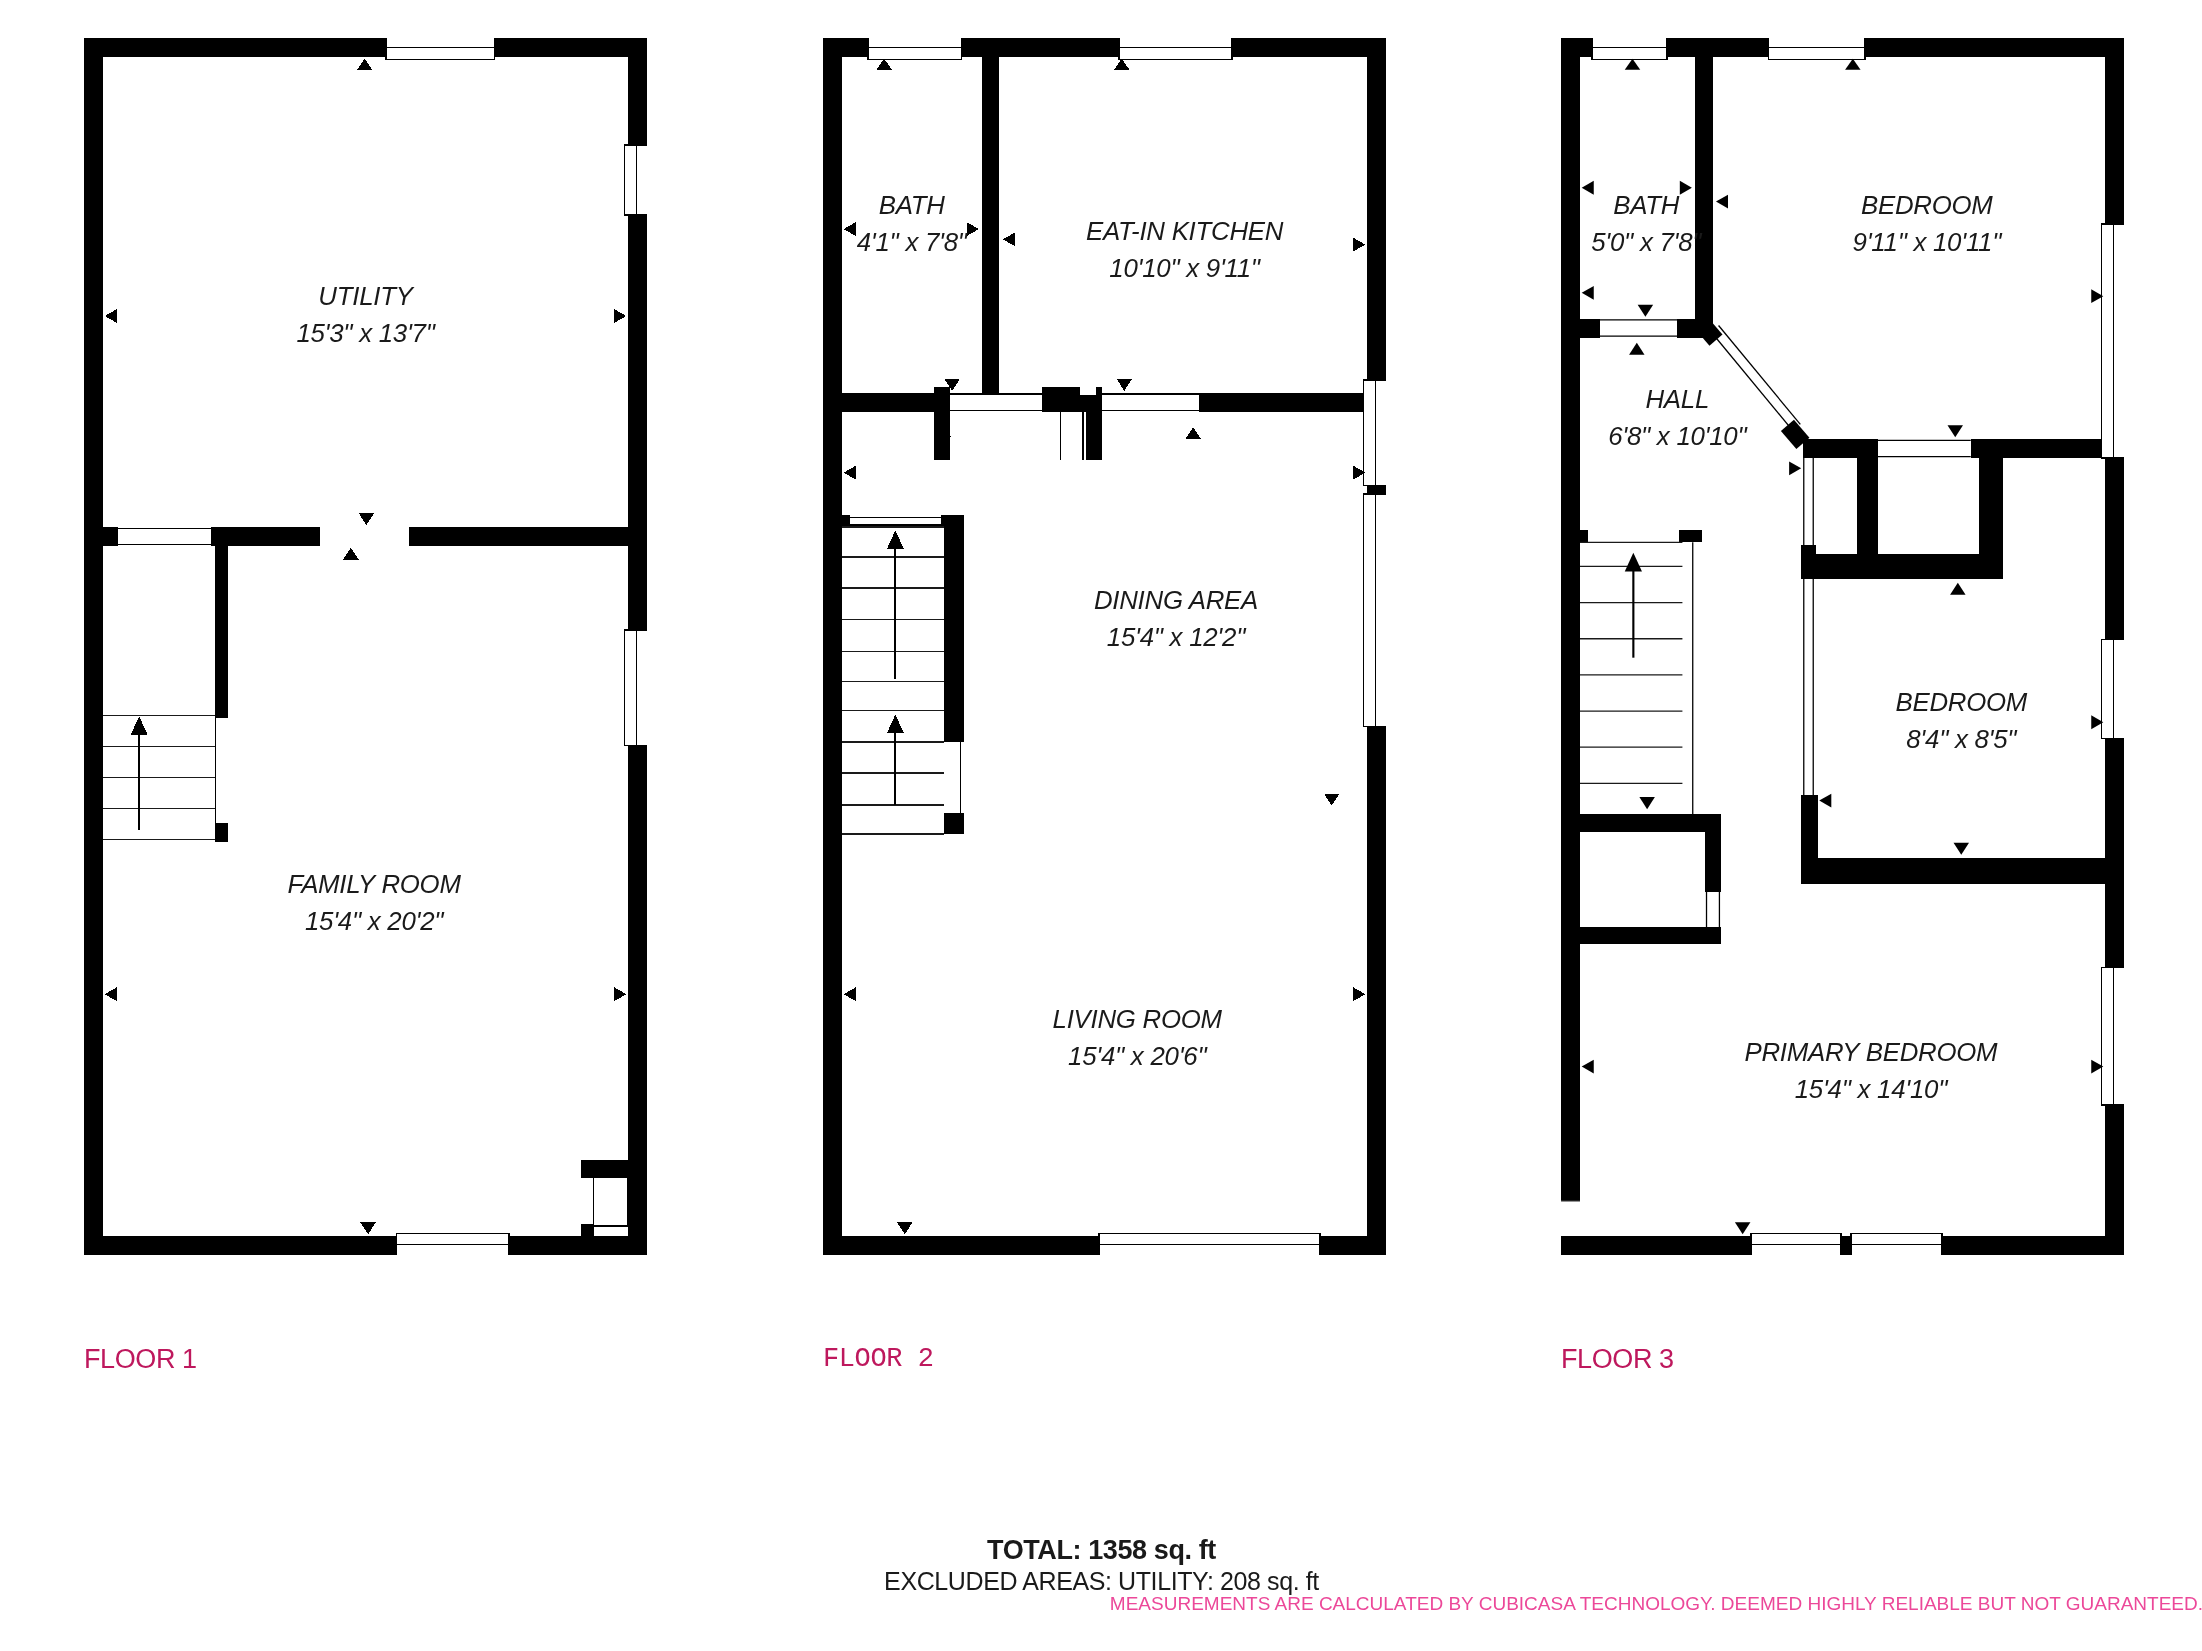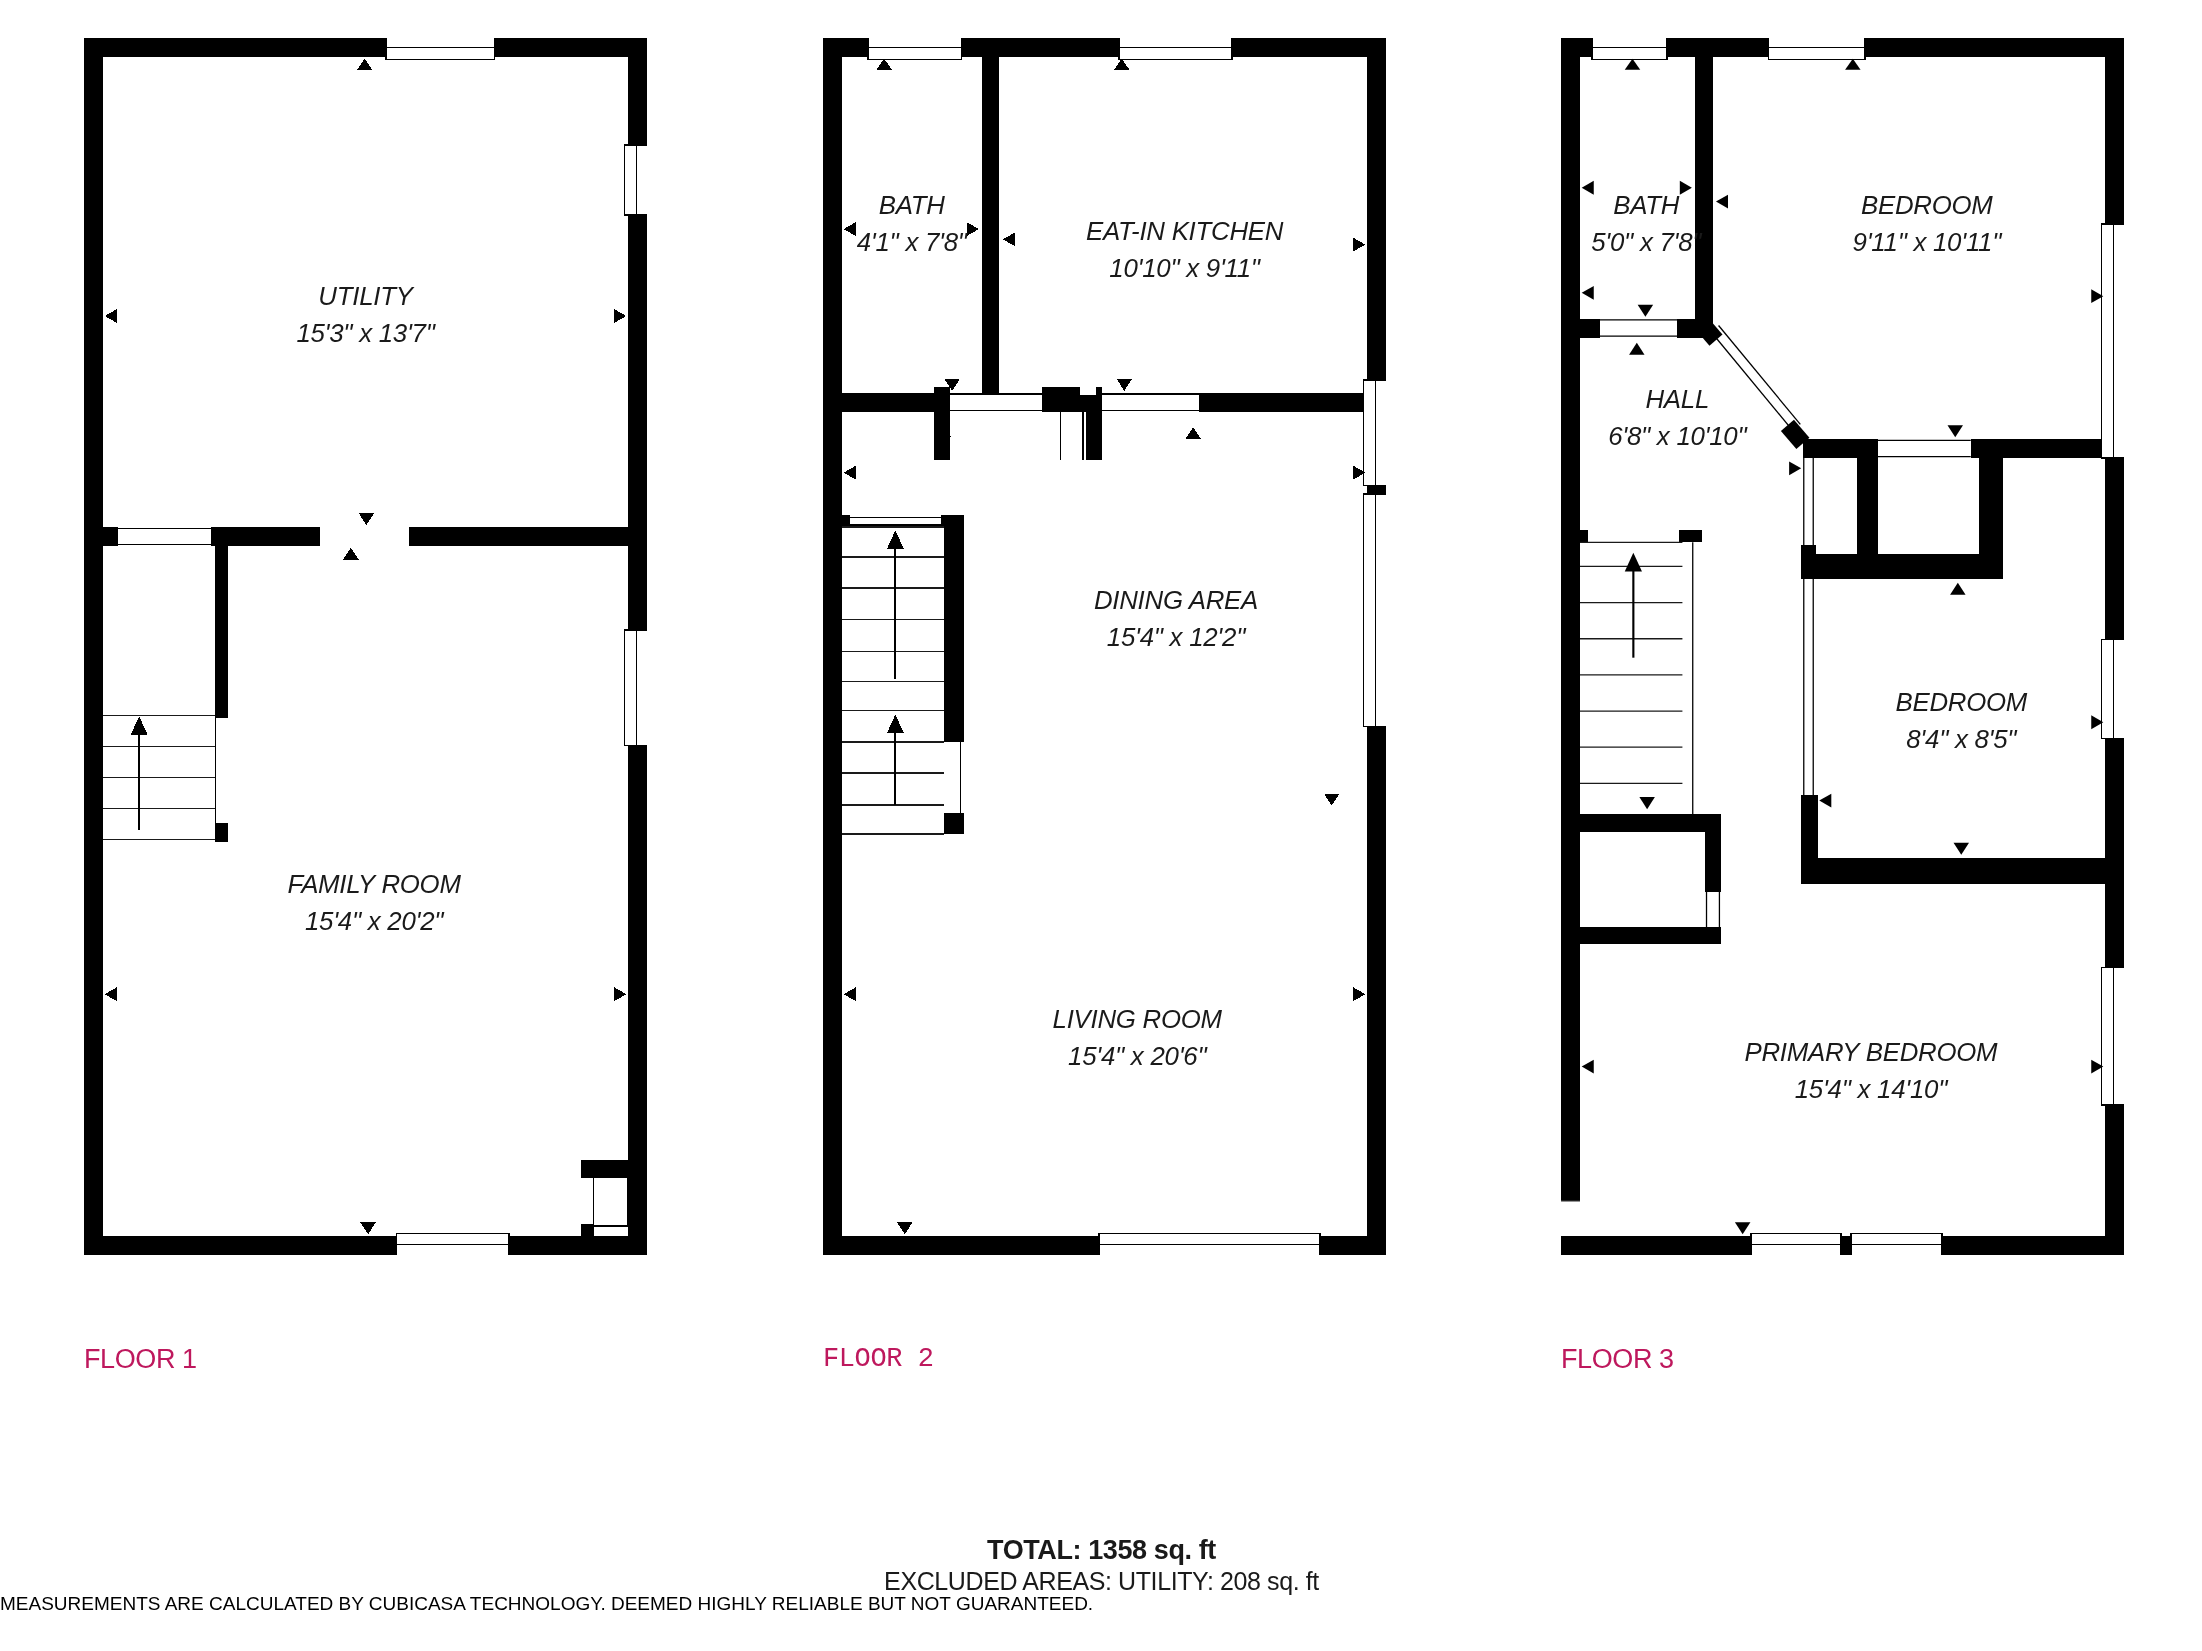--- a/index.html
+++ b/index.html
@@ -15,22 +15,22 @@
   svg line.shaft{stroke:#000;stroke-width:2.5px;}
   svg polygon.tri{fill:#000;}
   svg line.wedge{stroke:#000;stroke-width:20px;}
   svg text{fill:#1a1a1a;font-family:"Liberation Sans", sans-serif;font-size:30px;
            text-anchor:middle;letter-spacing:-0.3px;}
   .floor-label{position:absolute;top:1344px;font-size:27px;letter-spacing:-0.4px;color:#be185d;}
   #flabel1{left:84px;} #flabel2{left:823px;font-family:Liberation Mono, monospace;} #flabel3{left:1561px;}
   .summary{position:absolute;top:1499px;left:0;width:2203px;text-align:center;line-height:1.0;margin-top:38px;}
   .summary .total{font-size:27px;font-weight:bold;letter-spacing:-0.4px;margin:0 0 5.2px 0;}
   .summary .line{font-size:25px;letter-spacing:-0.4px;margin:0 0 4.3px 0;}
-  .disclaimer{position:absolute;top:1593px;left:0;width:2203px;text-align:left;
-              font-size:19px;color:#000000;letter-spacing:0px;}
+  .disclaimer{position:absolute;top:1593px;left:0;width:2203px;text-align:right;
+              font-size:19px;color:#ec4899;letter-spacing:0px;}
 </style>
 </head>
 <body>
 
 <div class="plan" id="plan1">
 <svg width="563" height="1217" viewBox="0 0 654 1414" shape-rendering="crispEdges">
   <g>
     <rect class="wall" x="0" y="0" width="654" height="22"></rect>
     <rect class="wall" x="0" y="1392" width="654" height="22"></rect>
     <rect class="wall" x="0" y="0" width="22" height="1414"></rect>

